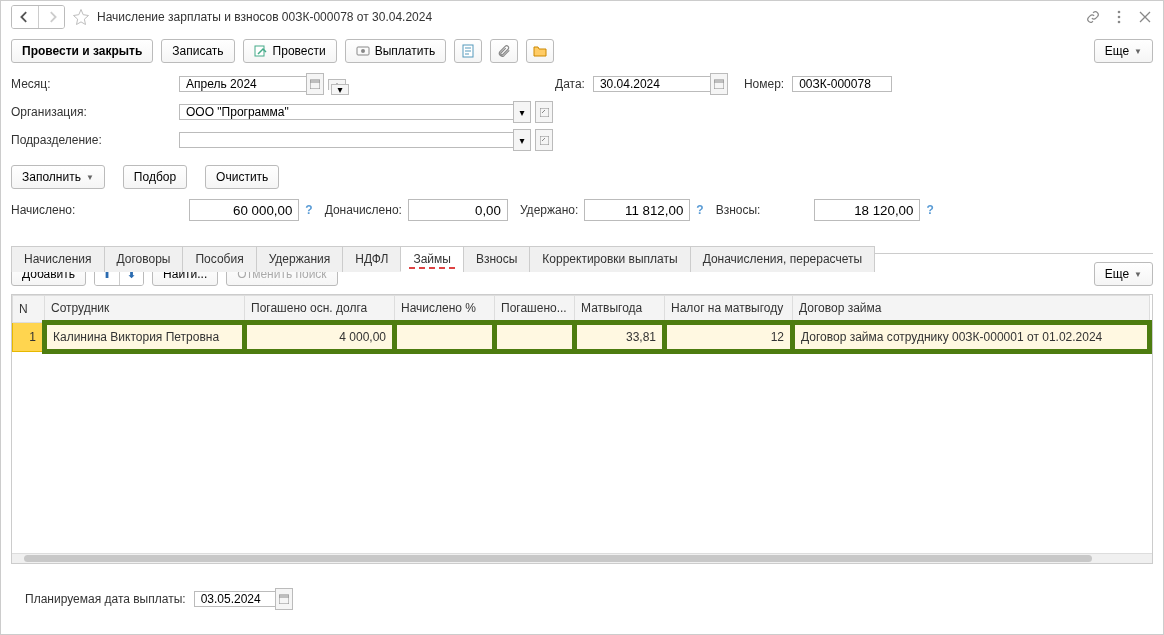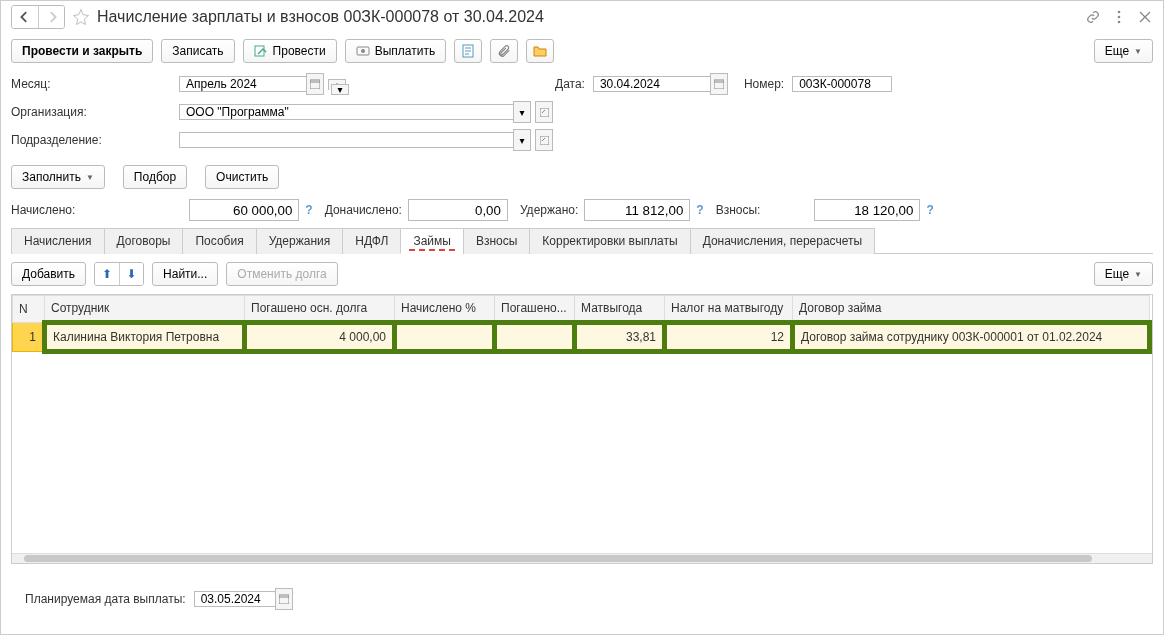--- a/index.html
+++ b/index.html
@@ -4,42 +4,42 @@
 <style>
 * { box-sizing: border-box; margin: 0; padding: 0; }
 body { font-family: Arial, sans-serif; font-size: 12px; color: #333; background: #fff; }
 .window { border: 1px solid #ccc; width: 1164px; height: 635px; display: flex; flex-direction: column; }
 .titlebar { display: flex; align-items: center; padding: 4px 10px; gap: 6px; }
 .nav-btns { display: flex; border: 1px solid #bbb; border-radius: 3px; overflow: hidden; }
 .nav-btn { width: 26px; height: 22px; display: flex; align-items: center; justify-content: center; border: none; background: #fff; cursor: pointer; }
 .nav-btn + .nav-btn { border-left: 1px solid #ccc; }
 .nav-btn svg { width: 12px; height: 12px; }
 .star { width: 20px; height: 20px; display: flex; align-items: center; justify-content: center; }
-.title { font-size: 16px; font-weight: normal; flex: 1; }
+.title { font-size: 12px; font-weight: normal; flex: 1; }
 .title-icons { display: flex; align-items: center; gap: 10px; }
 .title-icon { width: 16px; height: 16px; display: flex; align-items: center; justify-content: center; cursor: pointer; }
 .toolbar { display: flex; align-items: center; padding: 6px 10px; gap: 8px; }
 .btn { border: 1px solid #bbb; background: linear-gradient(#fff, #f5f5f5); padding: 0 10px; border-radius: 3px; cursor: pointer; font-size: 12px; display: inline-flex; align-items: center; gap: 5px; height: 24px; }
 .btn-primary { font-weight: bold; }
 .btn-icon { width: 28px; padding: 0; justify-content: center; }
 .spacer { flex: 1; }
 .dropdown-arrow { font-size: 8px; color: #666; }
 .form-area { padding: 4px 10px; }
 .form-row { display: flex; align-items: center; margin-bottom: 6px; gap: 8px; }
 .label { min-width: 160px; }
 .input-group { display: flex; align-items: center; }
 .text-input { border: 1px solid #bbb; padding: 3px 6px; font-size: 12px; height: 16px; }
 .mini-btn { border: 1px solid #bbb; background: #f5f5f5; width: 18px; height: 22px; display: flex; align-items: center; justify-content: center; cursor: pointer; font-size: 10px; margin-left: -1px; }
 .mini-btn.sep { margin-left: 4px; }
 .btn-row { display: flex; gap: 18px; padding: 4px 10px; }
 .totals-row { display: flex; align-items: center; padding: 6px 10px; gap: 6px; }
 .totals-row .num-field { border: 1px solid #bbb; padding: 3px 6px; text-align: right; height: 22px; }
 .help-q { color: #599bd5; font-weight: bold; cursor: pointer; }
 .tabs { display: flex; border-bottom: 1px solid #ccc; margin: 0 10px; }
-.tab { border: 1px solid #ccc; border-bottom: none; padding: 5px 12px; background: #f0f0f0; margin-right: -1px; cursor: pointer; position: relative; top: 1px; }
+.tab { border: 1px solid #ccc; border-bottom: none; padding: 5px 12px; background: #f0f0f0; margin-right: -1px; cursor: pointer; position: relative; top: 19px; }
 .tab.active { background: #fff; border-bottom: 1px solid #fff; }
 .tab.active .underline { display:block; position:absolute; left:8px; right:8px; bottom:2px; border-bottom:2px dashed #d44; }
 .underline { display:none; }
 .subtoolbar { display: flex; align-items: center; padding: 8px 10px; gap: 8px; }
 .arrow-btns { display: flex; border: 1px solid #bbb; border-radius: 3px; overflow: hidden; }
 .arrow-btn { width: 24px; height: 22px; display: flex; align-items: center; justify-content: center; border: none; background: #fff; cursor: pointer; color: #2a6bb0; font-size: 12px; }
 .arrow-btn + .arrow-btn { border-left: 1px solid #ccc; }
 .btn-disabled { color: #aaa; }
 .table-wrap { margin: 0 10px; border: 1px solid #ccc; flex: 1; display: flex; flex-direction: column; min-height: 0; }
 .table { width: 100%; border-collapse: collapse; table-layout: fixed; }
@@ -232,21 +232,21 @@
     <div class="tab">Доначисления, перерасчеты</div>
   </div>
 
   <div class="subtoolbar">
     <button class="btn">Добавить</button>
     <div class="arrow-btns">
       <button class="arrow-btn">⬆</button>
       <button class="arrow-btn">⬇</button>
     </div>
     <button class="btn">Найти...</button>
-    <button class="btn btn-disabled">Отменить долга</button>
+    <button class="btn btn-disabled">Отменить поиск</button>
     <div class="spacer"></div>
     <button class="btn">
         <span>Еще</span>
         <span class="dropdown-arrow">▼</span>
       </button>
   </div>
 
   <div class="table-wrap">
     <table class="table">
       <colgroup>

